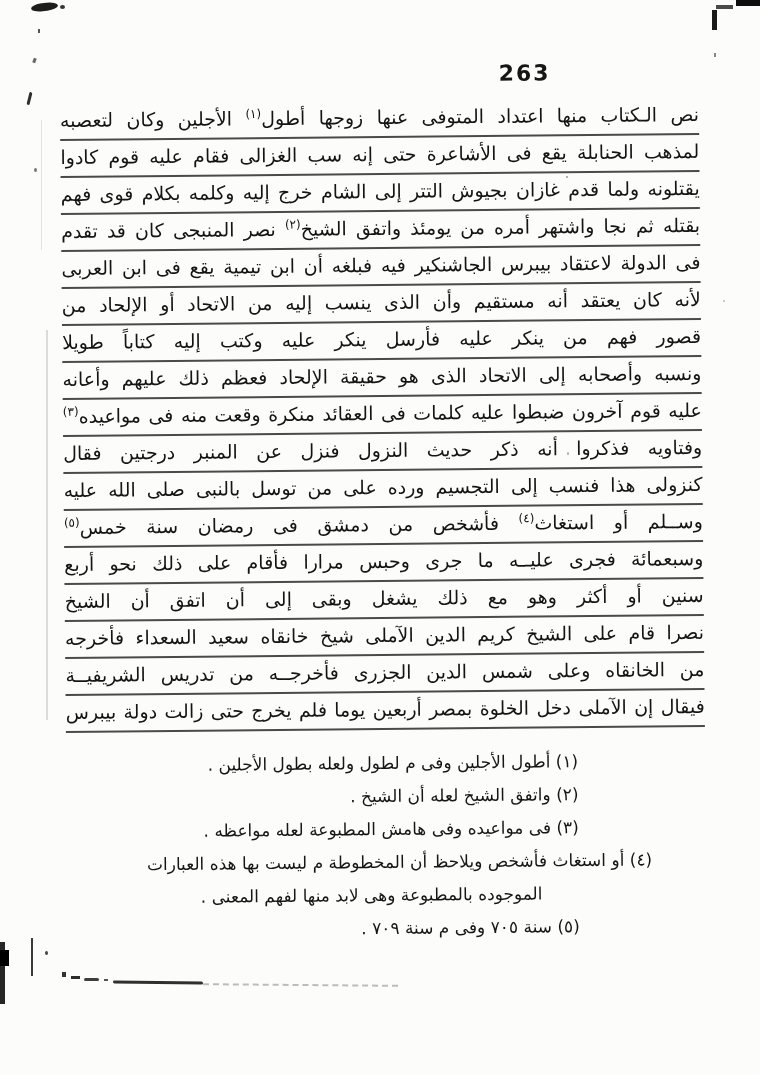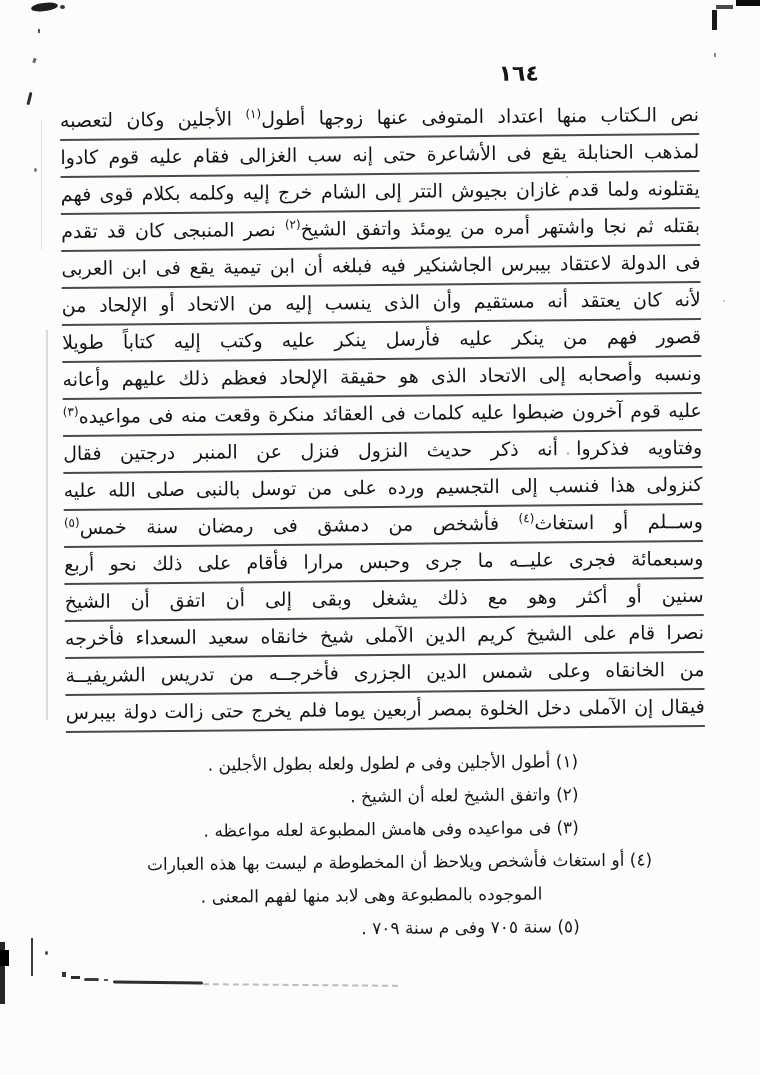--- a/index.html
+++ b/index.html
@@ -108,21 +108,21 @@
   <div class="art dash2"></div>
   <div class="art spk6"></div>
   <div class="art longline"></div>
   <div class="art dashline"></div>
   <div class="art spk7"></div>
   <div class="art spk8"></div>
   <div class="art spk9"></div>
 
   <div class="skew">
 
-    <div class="pagenum">١٦٤</div>
+    <div class="pagenum">263</div>
 
     <div class="bodytext">
       <div class="bl">نص الـكتاب منها اعتداد المتوفى عنها زوجها أطول<sup>(١)</sup> الأجلين وكان لتعصبه</div>
       <div class="bl">لمذهب الحنابلة يقع فى الأشاعرة حتى إنه سب الغزالى فقام عليه قوم كادوا</div>
       <div class="bl">يقتلونه ولما قدم غازان بجيوش التتر إلى الشام خرج إليه وكلمه بكلام قوى فهم</div>
       <div class="bl">بقتله ثم نجا واشتهر أمره من يومئذ واتفق الشيخ<sup>(٢)</sup> نصر المنبجى كان قد تقدم</div>
       <div class="bl">فى الدولة لاعتقاد بيبرس الجاشنكير فيه فبلغه أن ابن تيمية يقع فى ابن العربى</div>
       <div class="bl">لأنه كان يعتقد أنه مستقيم وأن الذى ينسب إليه من الاتحاد أو الإلحاد من</div>
       <div class="bl">قصور فهم من ينكر عليه فأرسل ينكر عليه وكتب إليه كتاباً طويلا</div>
       <div class="bl">ونسبه وأصحابه إلى الاتحاد الذى هو حقيقة الإلحاد فعظم ذلك عليهم وأعانه</div>

